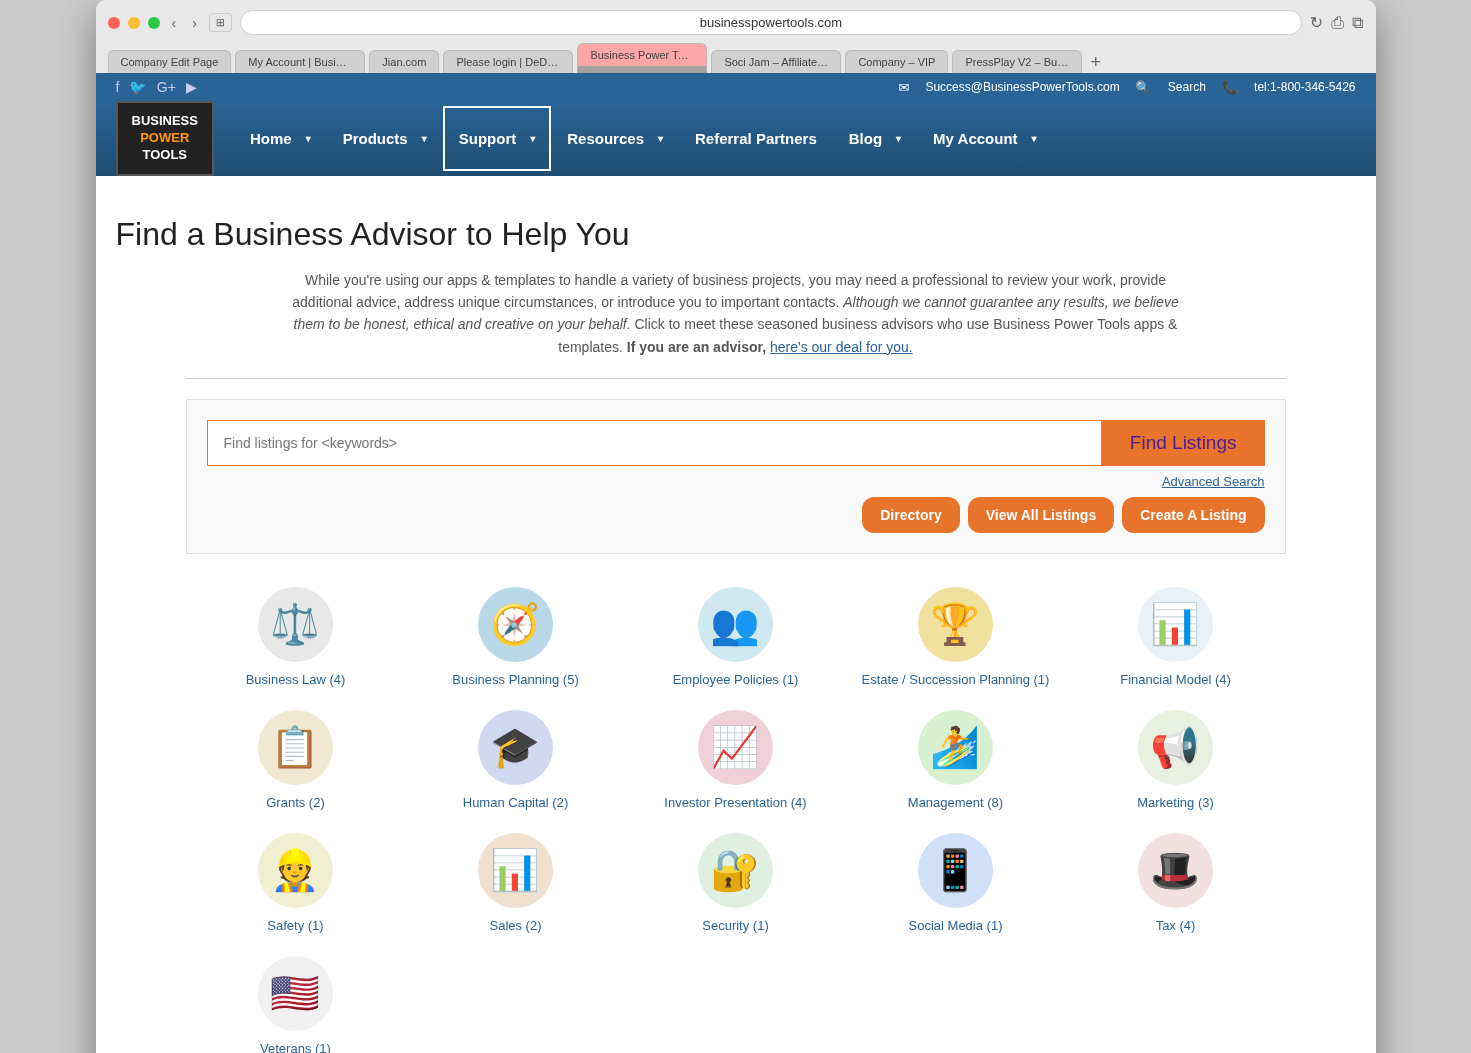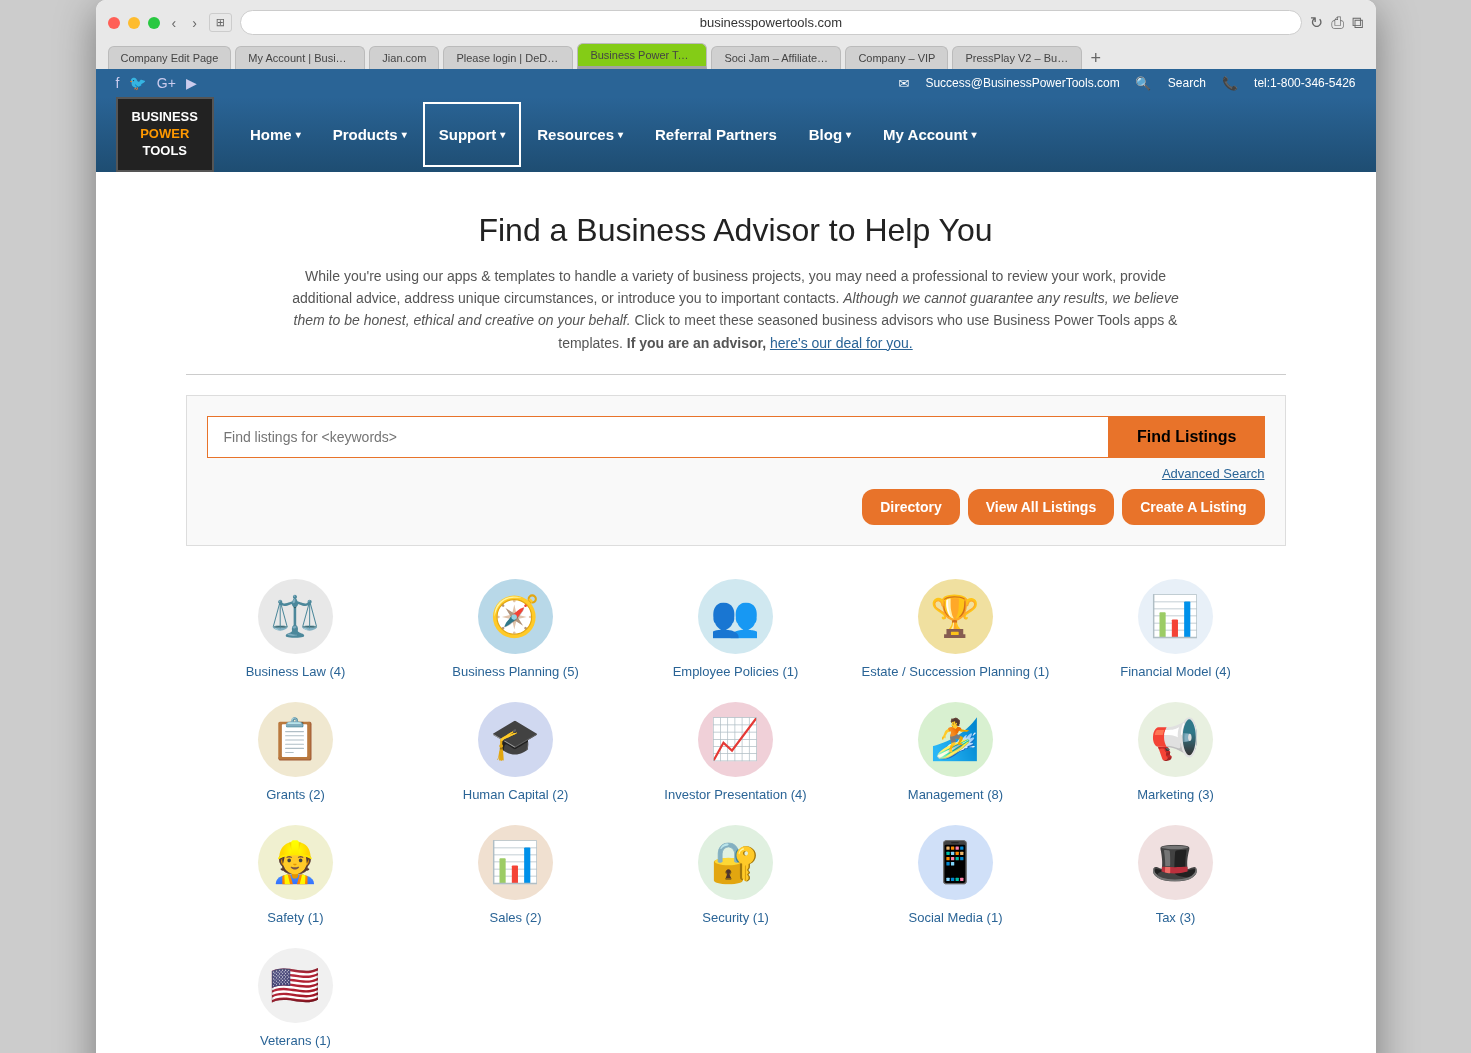--- a/index.html
+++ b/index.html
@@ -56,21 +56,21 @@
       font-size: 11px;
       color: #444;
       white-space: nowrap;
       max-width: 130px;
       overflow: hidden;
       text-overflow: ellipsis;
       cursor: pointer;
       border: 1px solid #bbb;
       border-bottom: none;
     }
-    .tab.active { background: #84cc16; border-bottom: 3px solid #a3a3a3; }
+    .tab.active { background: #fca5a5; border-bottom: 7px solid #a3a3a3; }
     .tab-add { background: none; border: none; font-size: 18px; color: #666; cursor: pointer; padding: 0 4px; }
     
     
     .top-bar {
       background: #2a6496;
       color: #fff;
       display: flex;
       justify-content: space-between;
       align-items: center;
       padding: 6px 20px;
@@ -98,31 +98,31 @@
     .logo-text span { color: #f90; }
     nav { display: flex; gap: 0; }
     .nav-item {
       color: #fff;
       padding: 24px 16px;
       font-size: 15px;
       font-weight: bold;
       cursor: pointer;
       display: flex;
       align-items: center;
-      gap: 4px;
+      gap: 14px;
       white-space: nowrap;
     }
     .nav-item.active { border: 2px solid #fff; padding: 22px 14px; }
     .chevron { font-size: 10px; }
     
     
     .content { background: #fff; padding: 40px 20px; }
     
     .page-title {
-      text-align: center;
+      text-align: left;
       font-size: 32px;
       font-weight: normal;
       color: #222;
       margin-bottom: 16px;
     }
     .page-subtitle {
       text-align: center;
       font-size: 14px;
       color: #555;
       max-width: 900px;
@@ -151,25 +151,25 @@
     .search-input {
       flex: 1;
       border: 1px solid #e8732a;
       padding: 12px 16px;
       font-size: 14px;
       color: #aaa;
       outline: none;
     }
     .find-btn {
       background: #e8732a;
-      color: #000000;
+      color: #4c1d95;
       border: none;
       padding: 12px 28px;
-      font-size: 16px;
-      font-weight: bold;
+      font-size: 19px;
+      font-weight: normal;
       cursor: pointer;
     }
     .search-actions {
       display: flex;
       justify-content: flex-end;
       align-items: center;
       gap: 8px;
       margin-top: 8px;
     }
     .advanced-search { color: #2a6496; font-size: 13px; cursor: pointer; display: block; text-align: right; margin-bottom: 6px; }
@@ -421,21 +421,21 @@
         <div class="category-item">
           <div class="category-icon">
             <div class="cat-icon" style="background: rgb(208, 224, 248); font-size: 40px;">📱</div>
           </div>
           <a href="#" class="category-link">Social Media (1)</a>
         </div>
         <div class="category-item">
           <div class="category-icon">
             <div class="cat-icon" style="background: rgb(240, 224, 224); font-size: 40px;">🎩</div>
           </div>
-          <a href="#" class="category-link">Tax (3)</a>
+          <a href="#" class="category-link">Tax (4)</a>
         </div>
         <div class="category-item">
           <div class="category-icon">
             <div class="cat-icon" style="background: rgb(240, 240, 240); font-size: 40px;">🇺🇸</div>
           </div>
           <a href="#" class="category-link">Veterans (1)</a>
         </div>
       </div>
   </div>
 </div>

